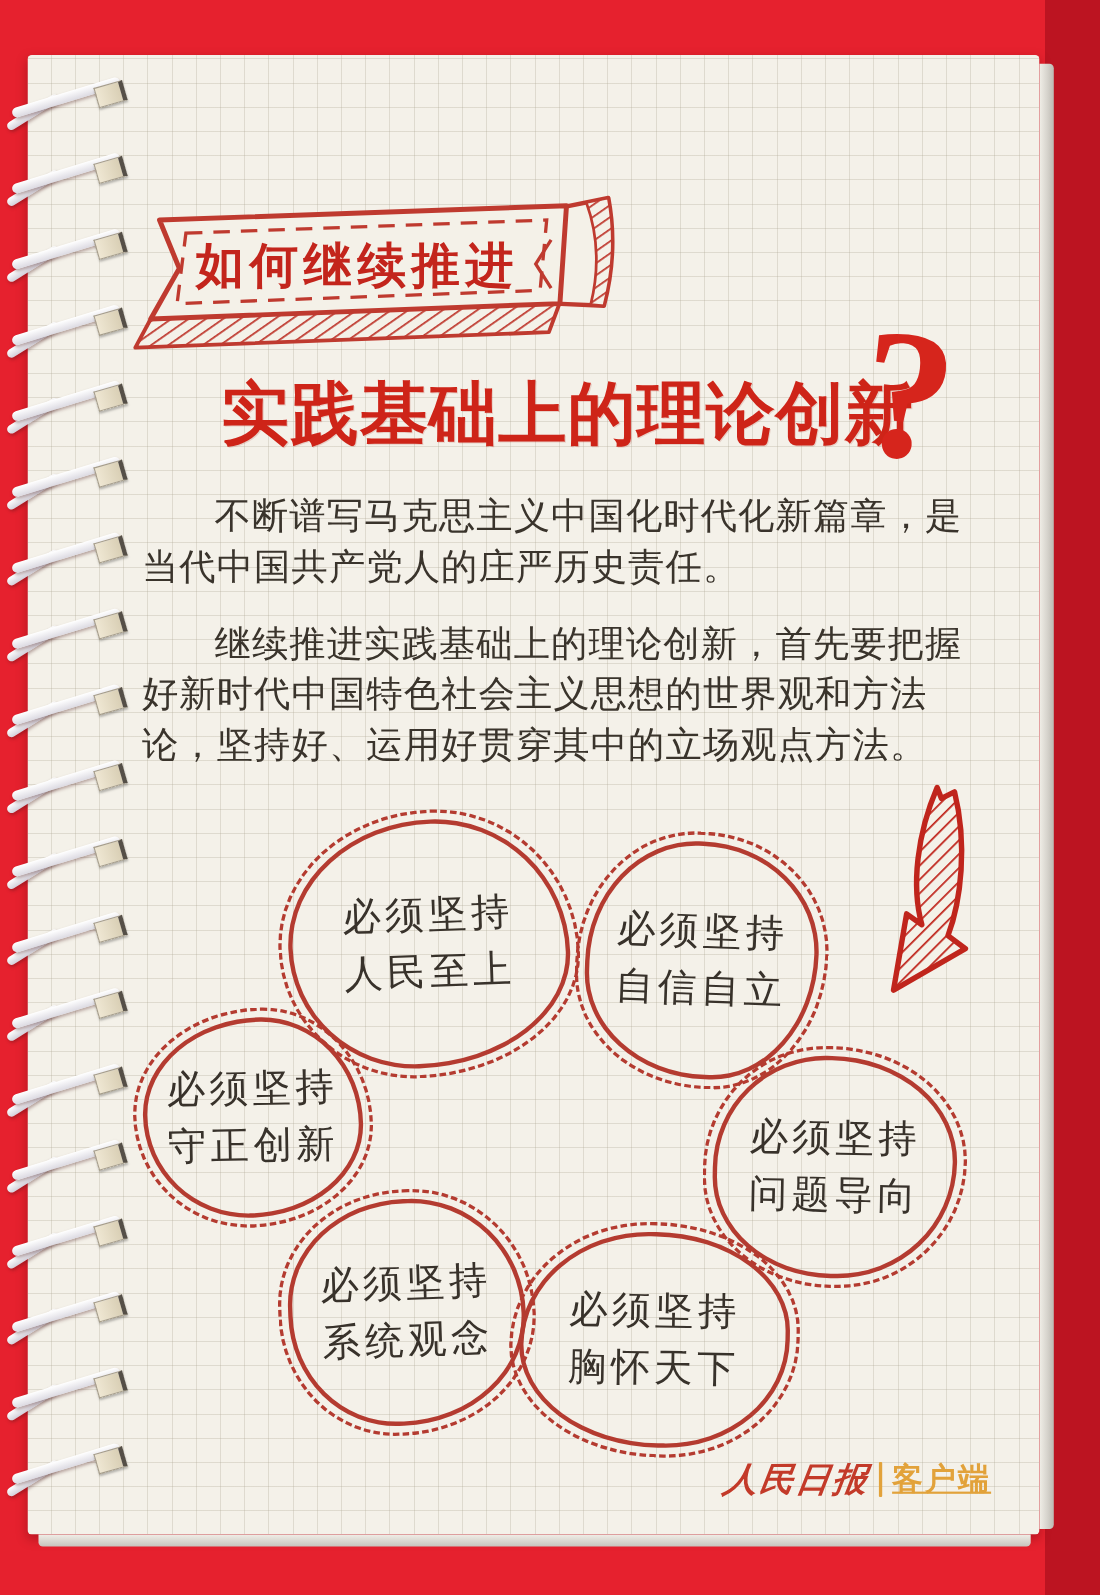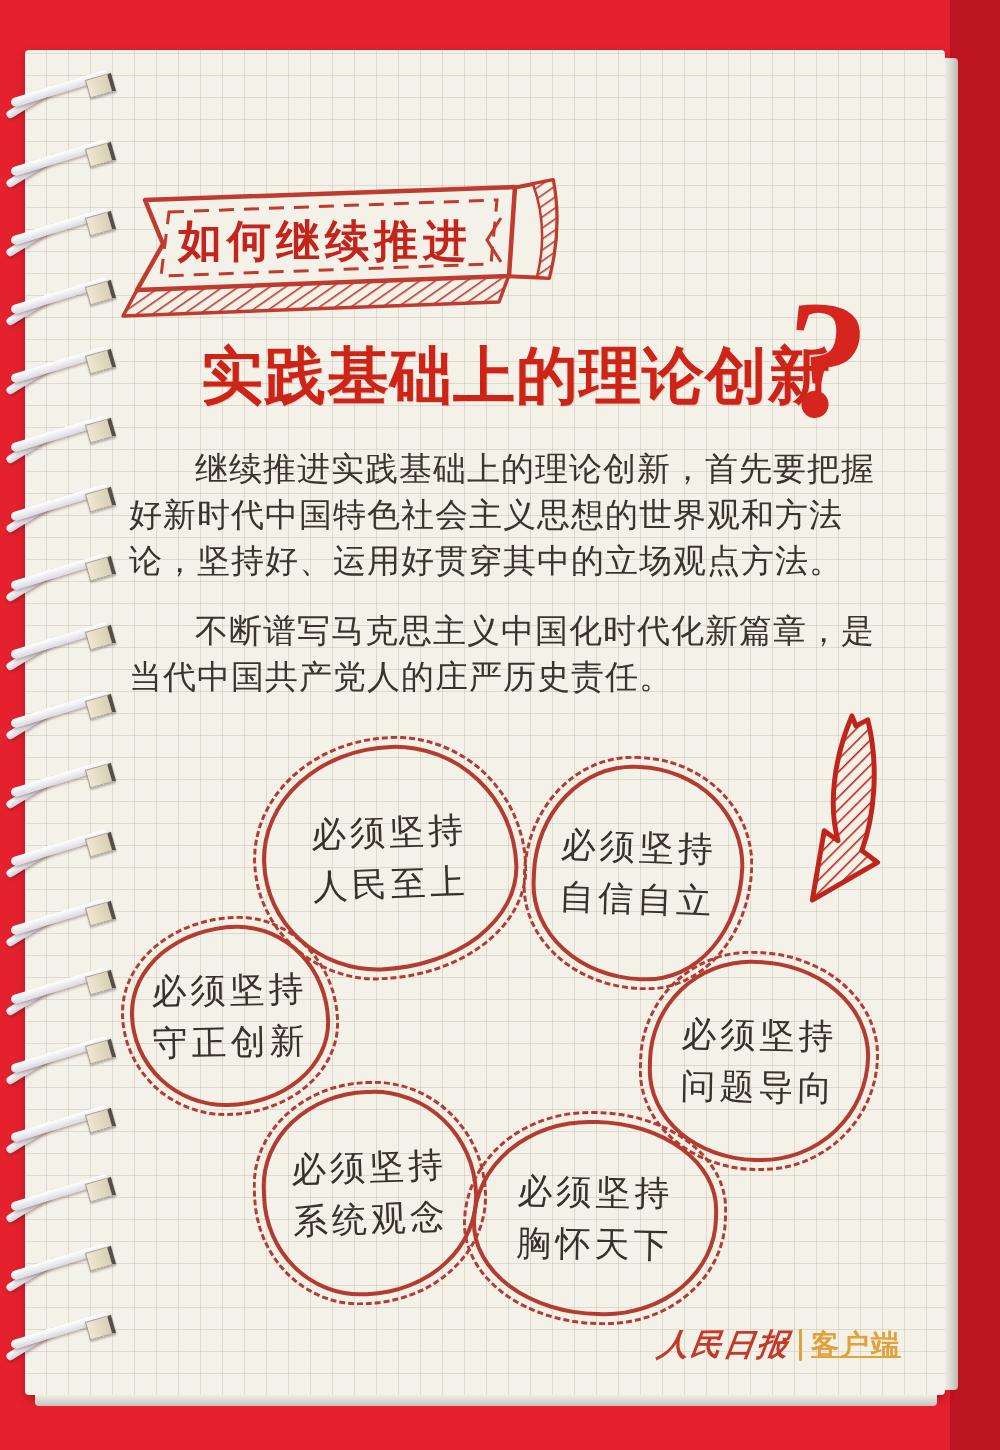--- a/index.html
+++ b/index.html
@@ -127,22 +127,22 @@
 
         <path d="M388,42 L374,64 L388,86" fill="none" stroke="#bf3a2f" stroke-width="3"></path>
         <text x="212" y="80" text-anchor="middle" font-size="44" font-weight="bold" fill="#c3251c" letter-spacing="5">如何继续推进</text>
       </svg>
     </div>
 
     <div class="main-title">实践基础上的理论创新</div>
     <div class="qmark">?</div>
 
     <div class="body-text">
+      <p>不断谱写马克思主义中国化时代化新篇章，是当代中国共产党人的庄严历史责任。</p>
       <p>继续推进实践基础上的理论创新，首先要把握好新时代中国特色社会主义思想的世界观和方法论，坚持好、运用好贯穿其中的立场观点方法。</p>
-      <p>不断谱写马克思主义中国化时代化新篇章，是当代中国共产党人的庄严历史责任。</p>
     </div>
 
     <div class="arrow">
       <svg viewBox="0 0 90 200">
         <defs>
           <pattern id="ahatch" width="9" height="9" patternUnits="userSpaceOnUse" patternTransform="rotate(45)">
             <rect width="9" height="9" fill="#f4f1e8"></rect>
             <line x1="0" y1="0" x2="0" y2="9" stroke="#c0251c" stroke-width="3.2"></line>
           </pattern>
         </defs>

